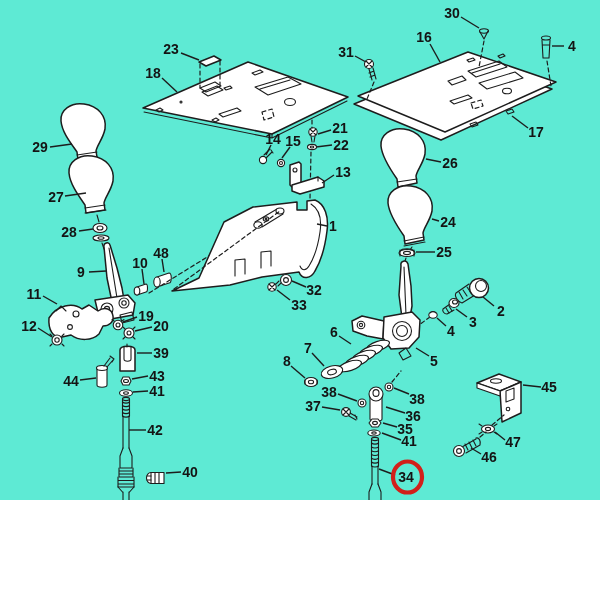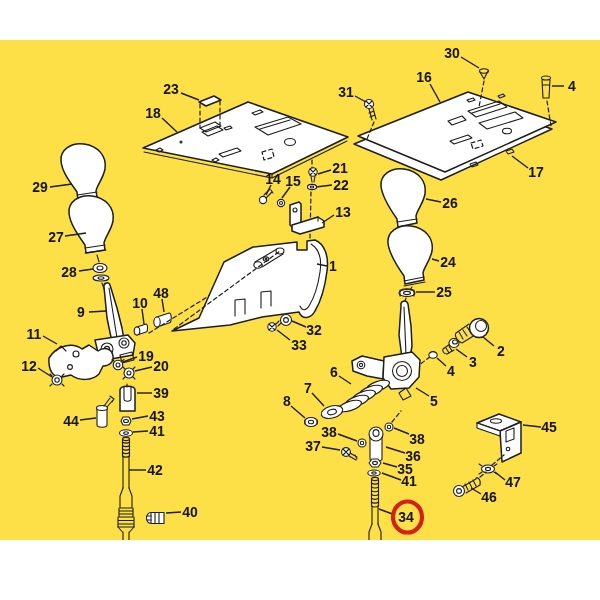--- a/index.html
+++ b/index.html
@@ -1,16 +1,16 @@
 <!DOCTYPE html>
 <html><head>
 <meta charset="utf-8">
 <style>
   html,body{margin:0;padding:0;background:#ffffff;}
-  #stage{width:600px;height:500px;position:relative;background:#fde047;overflow:hidden;margin-top:40px;}
+  #stage{width:600px;height:500px;position:relative;background:#5eead4;overflow:hidden;}
   svg{display:block;}
   .art{stroke:#1d1d1d;fill:none;stroke-width:1.5;stroke-linejoin:round;stroke-linecap:round;}
   .art .fillw{fill:#ffffff;}
   .art .thin{stroke-width:1.1;}
   .art .dash{stroke-dasharray:4,3;stroke-width:1.2;}
   .leader{stroke:#1d1d1d;stroke-width:1.4;}
   .callout{font-family:"Liberation Sans",sans-serif;font-weight:bold;font-size:14px;fill:#141414;text-anchor:middle;}
   .ring{fill:none;}
 </style>
 </head>

